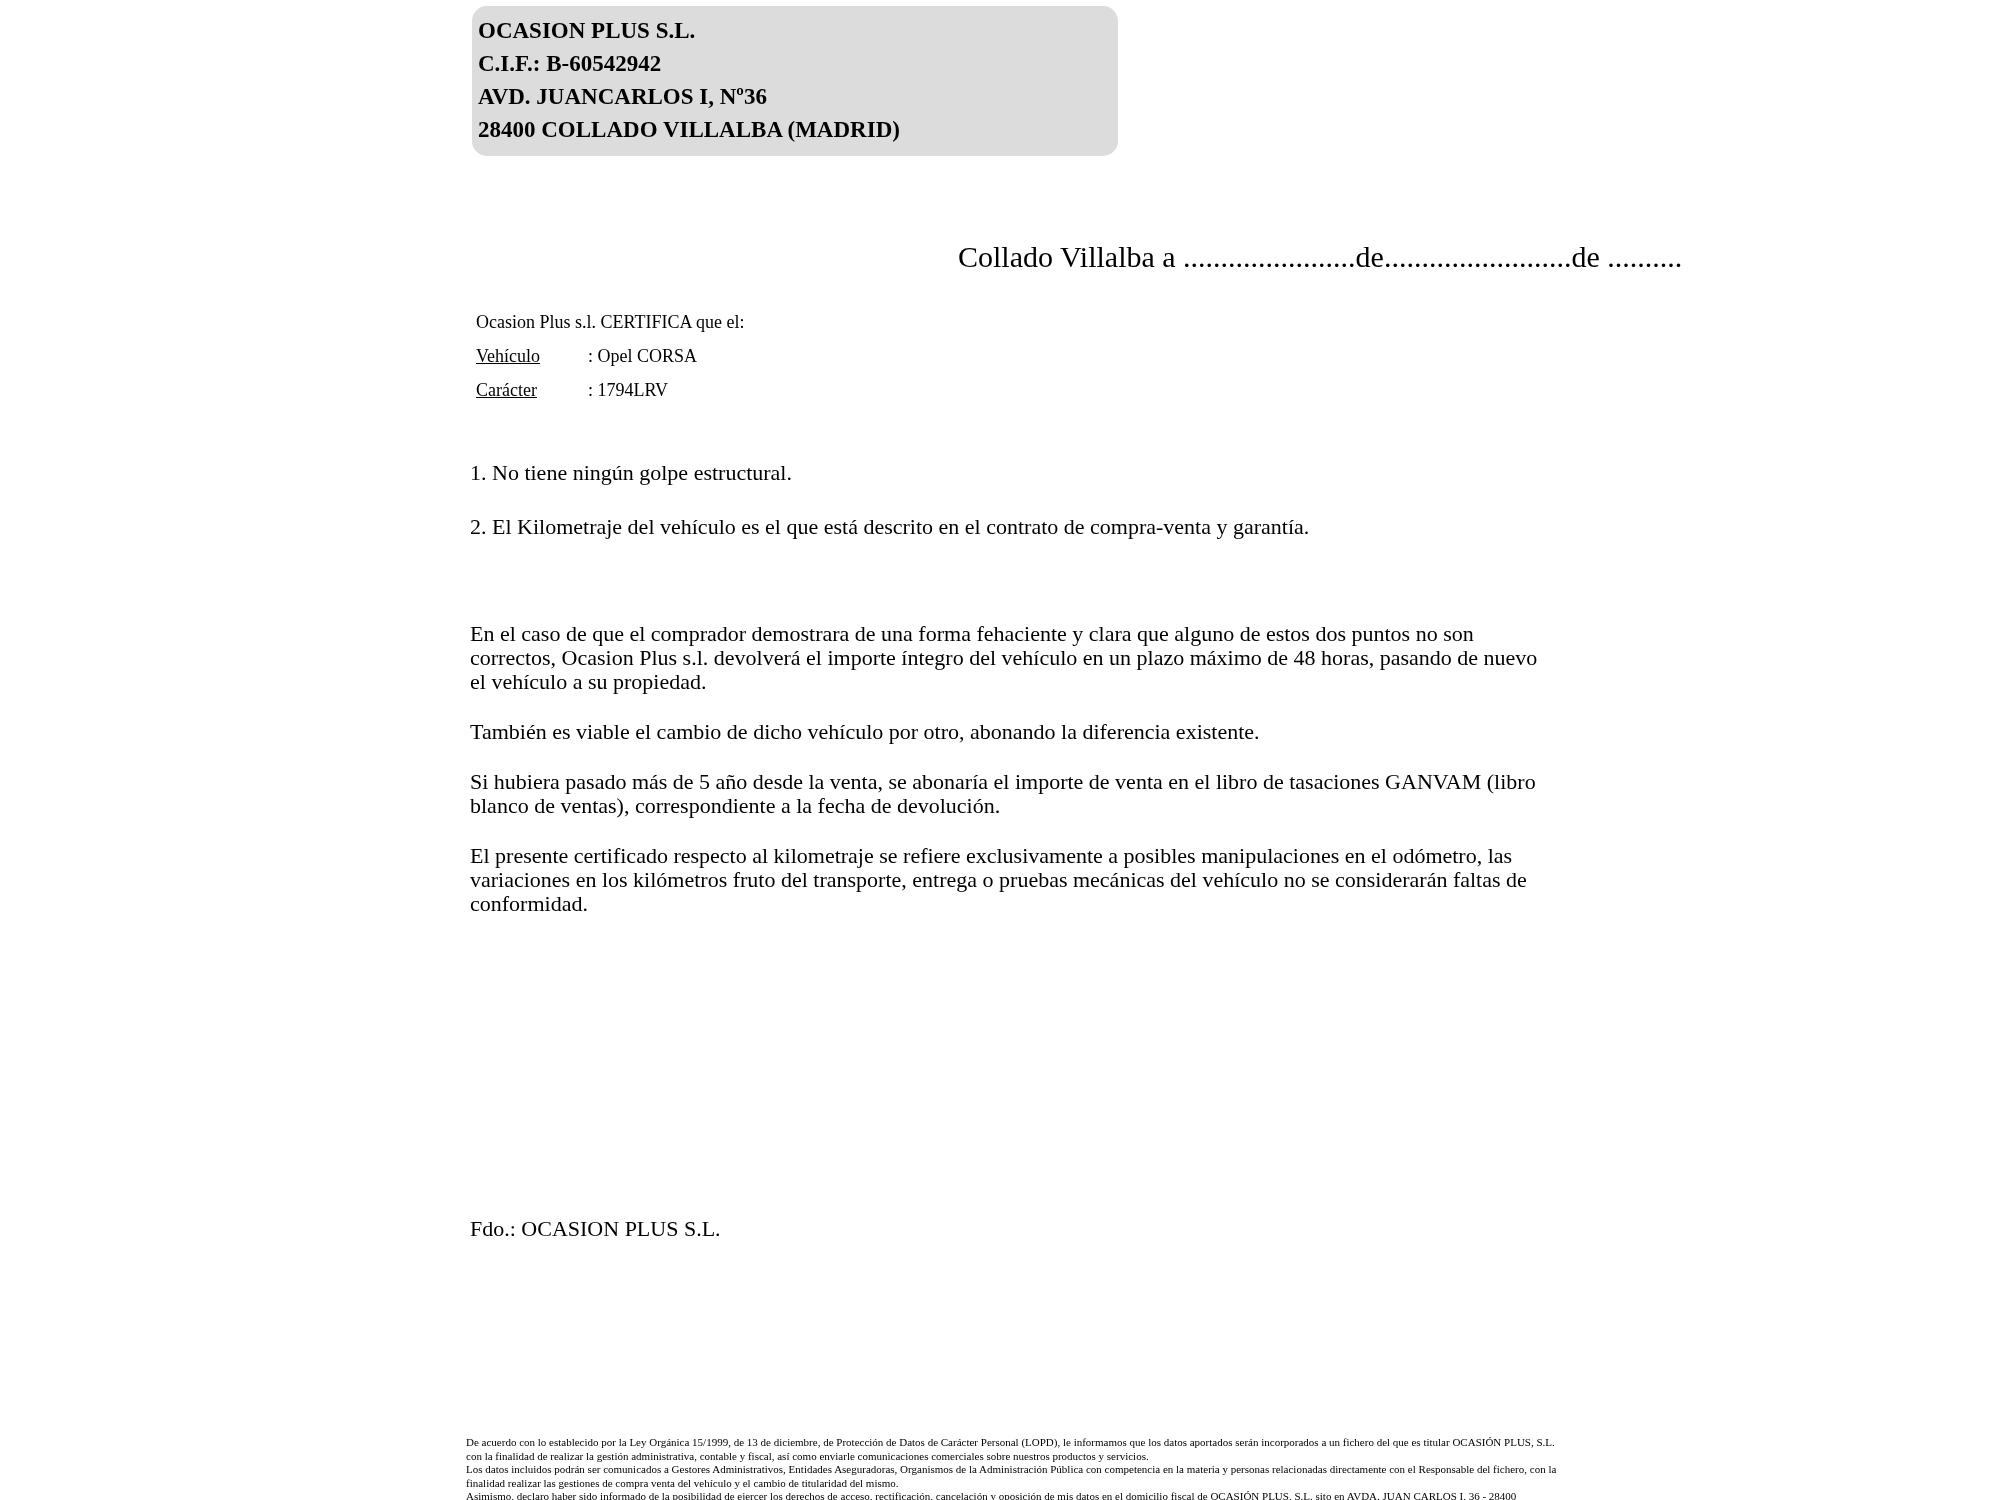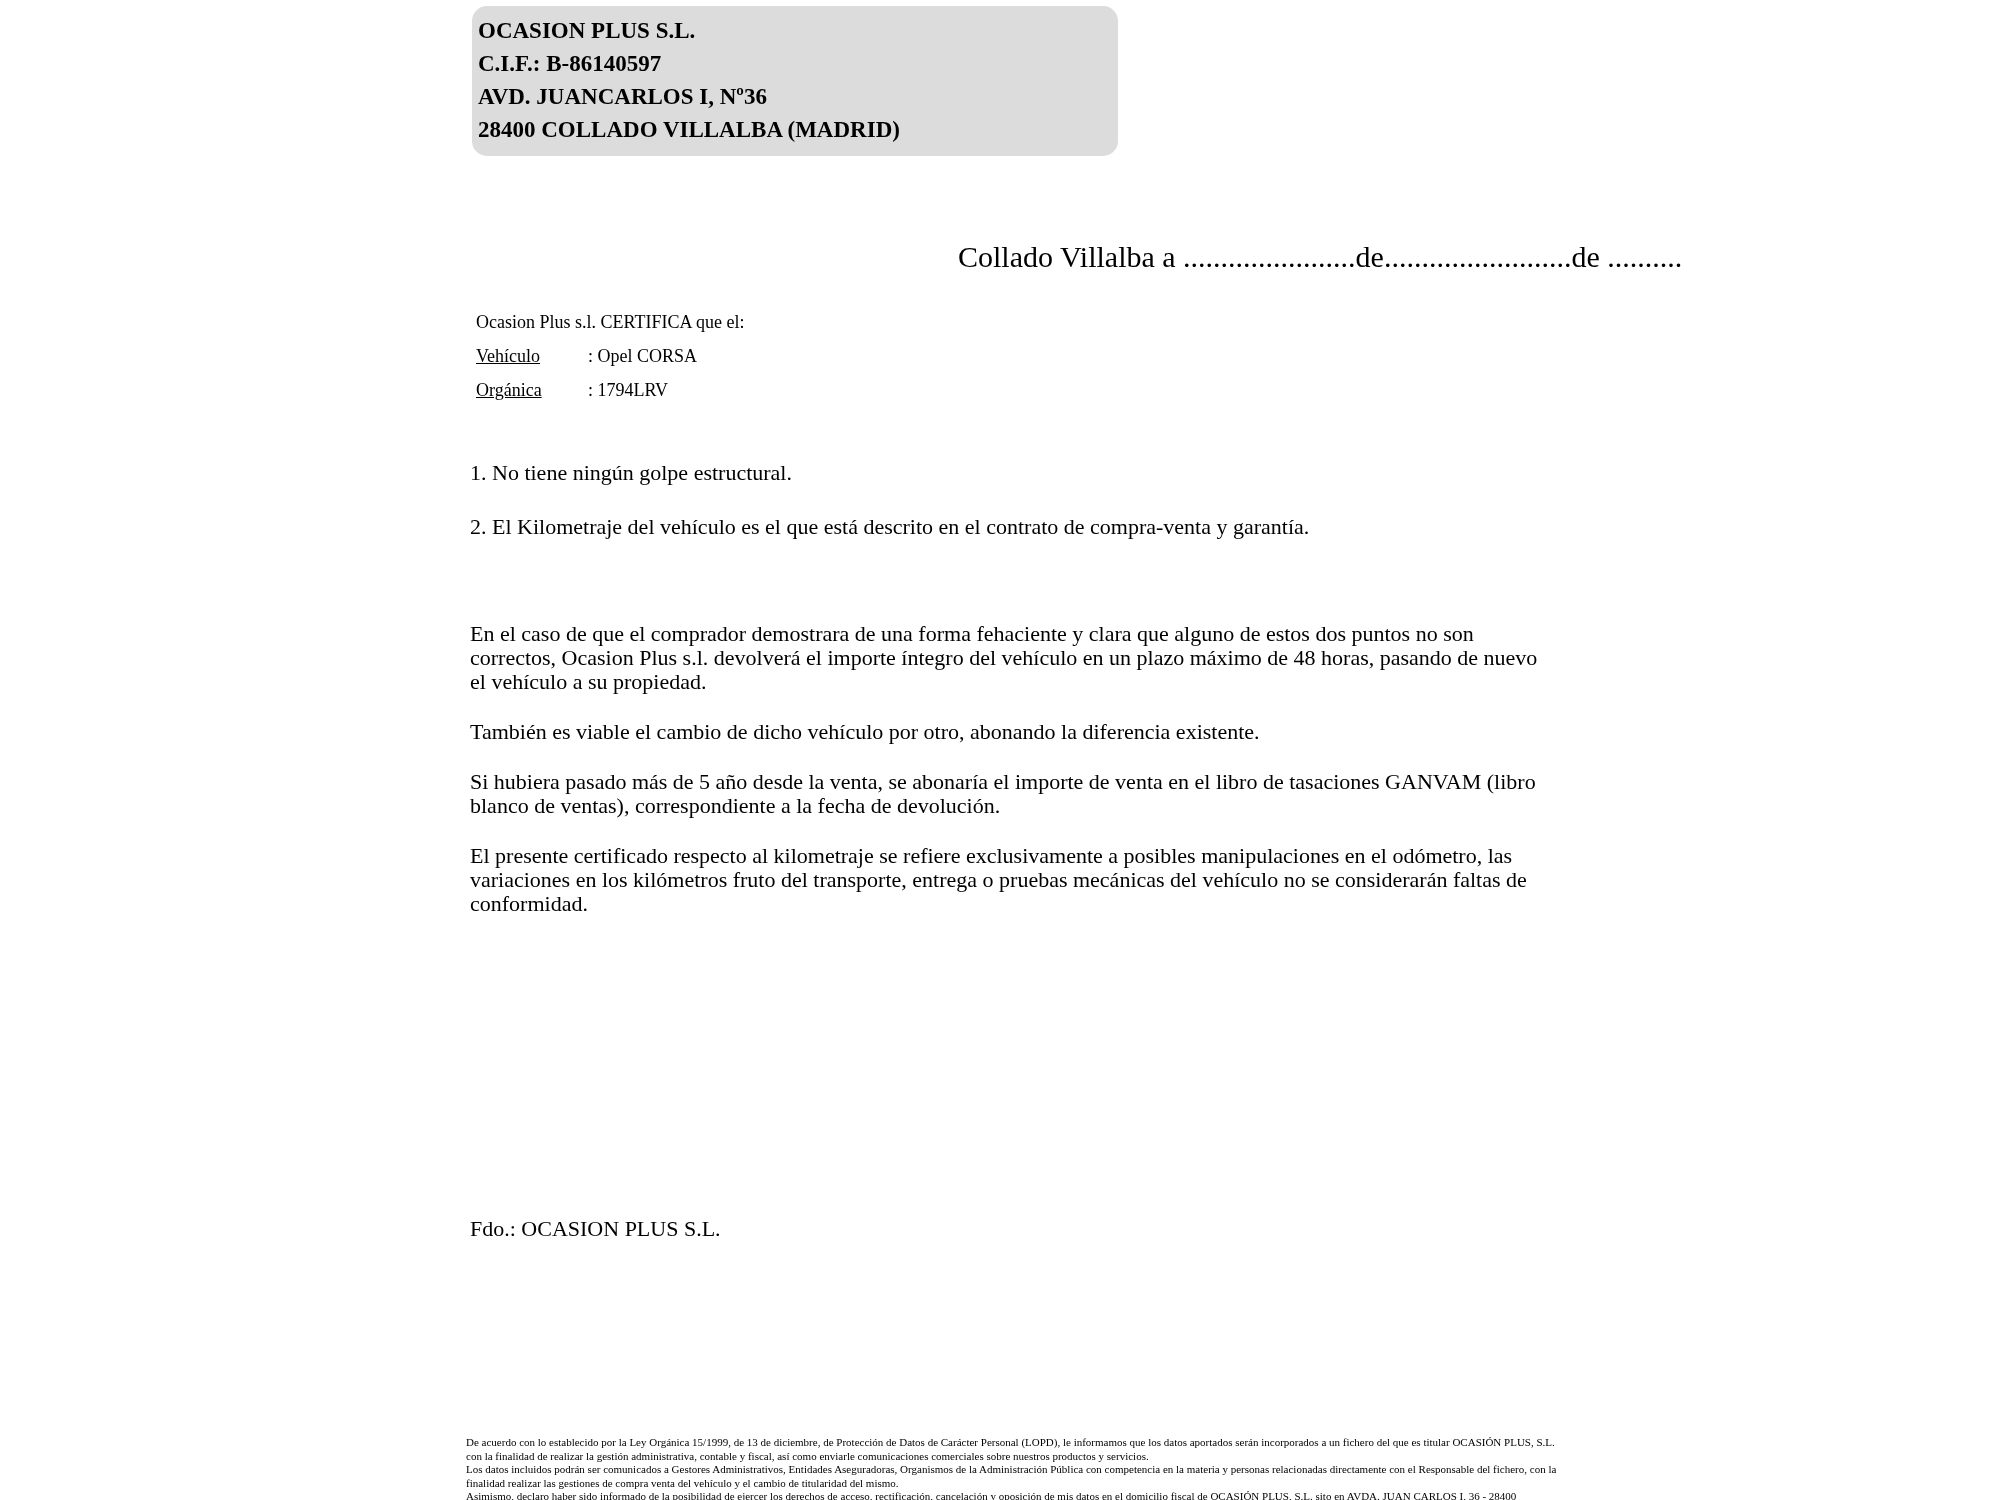--- a/index.html
+++ b/index.html
@@ -83,31 +83,31 @@
   }
   .footer p { margin:0; }
 </style>
 </head>
 <body>
 
 <div class="page">
 
   <div class="header-box">
     <div>OCASION PLUS S.L.</div>
-    <div>C.I.F.: B-86140597</div>
+    <div>C.I.F.: B-60542942</div>
     <div>AVD. JUANCARLOS I, Nº36</div>
     <div>28400 COLLADO VILLALBA (MADRID)</div>
   </div>
 
   <div class="date-line">Collado Villalba a .......................de.........................de ..........</div>
 
   <div class="certify">
     <div>Ocasion Plus s.l. CERTIFICA que el:</div>
     <div><span class="lbl">Vehículo</span><span>: Opel CORSA</span></div>
-    <div><span class="lbl">Orgánica</span><span>: 1794LRV</span></div>
+    <div><span class="lbl">Carácter</span><span>: 1794LRV</span></div>
   </div>
 
   <div class="point-1">1. No tiene ningún golpe estructural.</div>
   <div class="point-2">2. El Kilometraje del vehículo es el que está descrito en el contrato de compra-venta y garantía.</div>
 
   <div class="body-paras">
     <p>En el caso de que el comprador demostrara de una forma fehaciente y clara que alguno de estos dos puntos no son correctos, Ocasion Plus s.l. devolverá el importe íntegro del vehículo en un plazo máximo de 48 horas, pasando de nuevo el vehículo a su propiedad.</p>
     <p>También es viable el cambio de dicho vehículo por otro, abonando la diferencia existente.</p>
     <p>Si hubiera pasado más de 5 año desde la venta, se abonaría el importe de venta en el libro de tasaciones GANVAM (libro blanco de ventas), correspondiente a la fecha de devolución.</p>
     <p>El presente certificado respecto al kilometraje se refiere exclusivamente a posibles manipulaciones en el odómetro, las variaciones en los kilómetros fruto del transporte, entrega o pruebas mecánicas del vehículo no se considerarán faltas de conformidad.</p>

